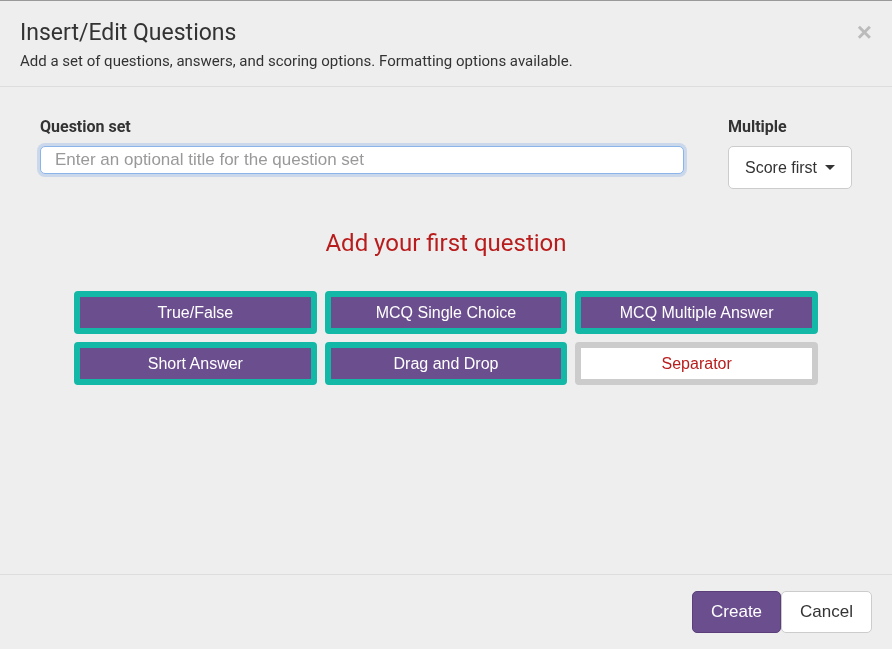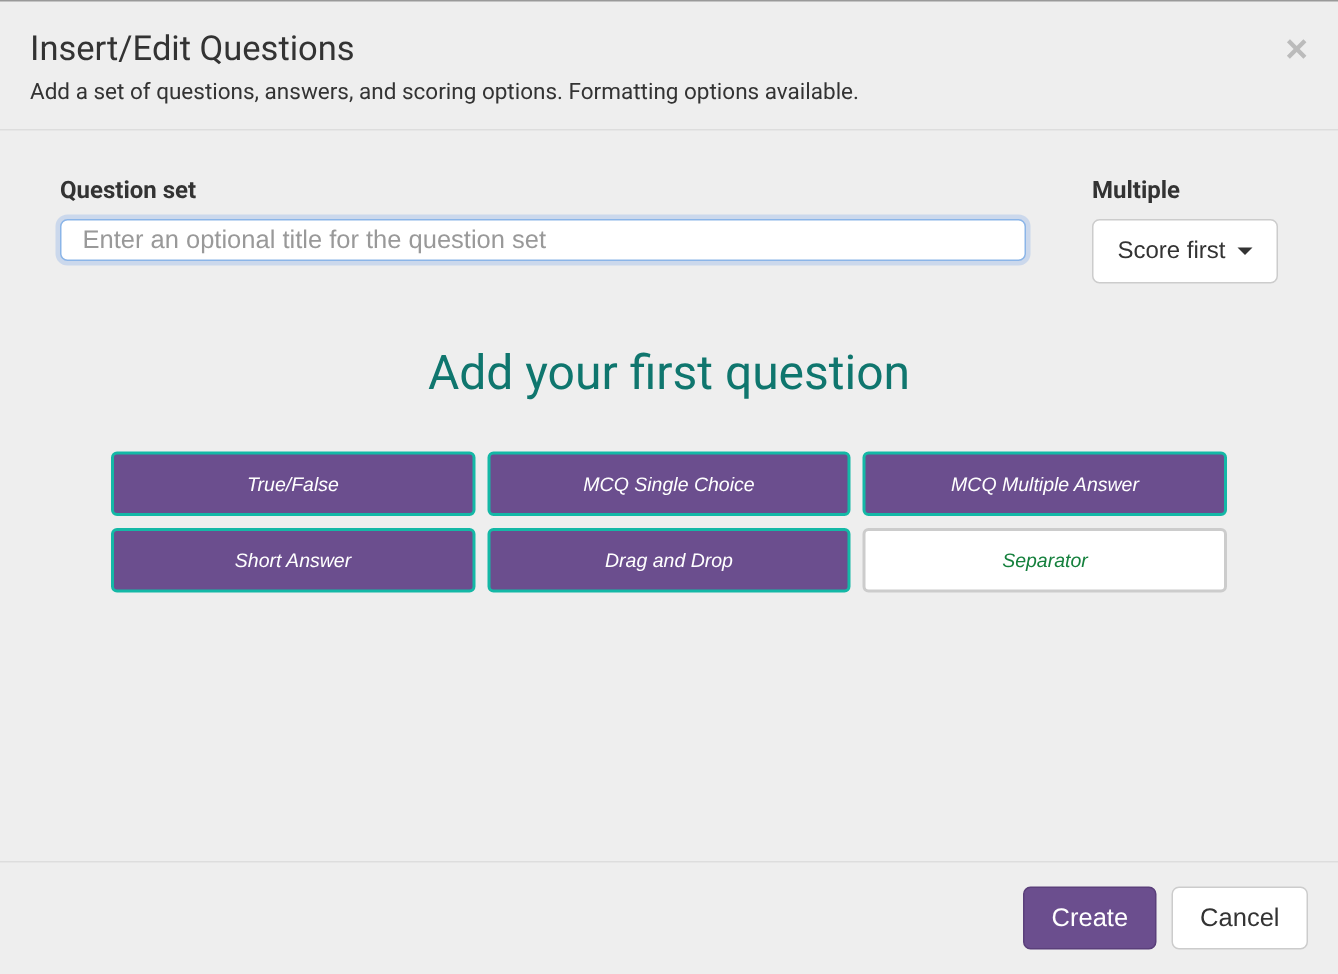--- a/index.html
+++ b/index.html
@@ -109,60 +109,58 @@
       border-left: 5px solid transparent;
       border-right: 5px solid transparent;
       border-top: 5px solid #333;
       margin-left: 2px;
     }
     .center-block {
       text-align: center;
       margin-bottom: 34px;
     }
     .big-heading {
-      font-size: 32px;
-      font-weight: 400;
-      color: #0f766e;
+      font-size: 24px;
+      font-weight: 400;
+      color: #b91c1c;
       margin-bottom: 12px;
     }
     .sub-heading {
       font-size: 18px;
       color: #777;
       font-weight: 400;
     }
     .type-grid {
       display: grid;
       grid-template-columns: repeat(3, 1fr);
       gap: 8px;
       padding: 0 34px;
     }
     .type-btn {
       height: 43px;
-      border: 2px solid #14b8a6;
+      border: 6px solid #14b8a6;
       border-radius: 4px;
       background: #6b4e8e;
       color: #fff;
-      font-size: 13px;
+      font-size: 16px;
       cursor: pointer;
       display: flex;
       align-items: center;
       justify-content: center;
-      font-style: italic;
     }
     .type-btn.separator {
       background: #fff;
-      color: #15803d;
+      color: #b91c1c;
       border-color: #ccc;
     }
     .modal-footer {
       border-top: 1px solid #dddddd;
       padding: 16px 20px;
       display: flex;
       justify-content: flex-end;
-      gap: 10px;
     }
     .footer-btn {
       height: 42px;
       padding: 0 18px;
       font-size: 17px;
       border-radius: 5px;
       cursor: pointer;
       display: flex;
       align-items: center;
       justify-content: center;

